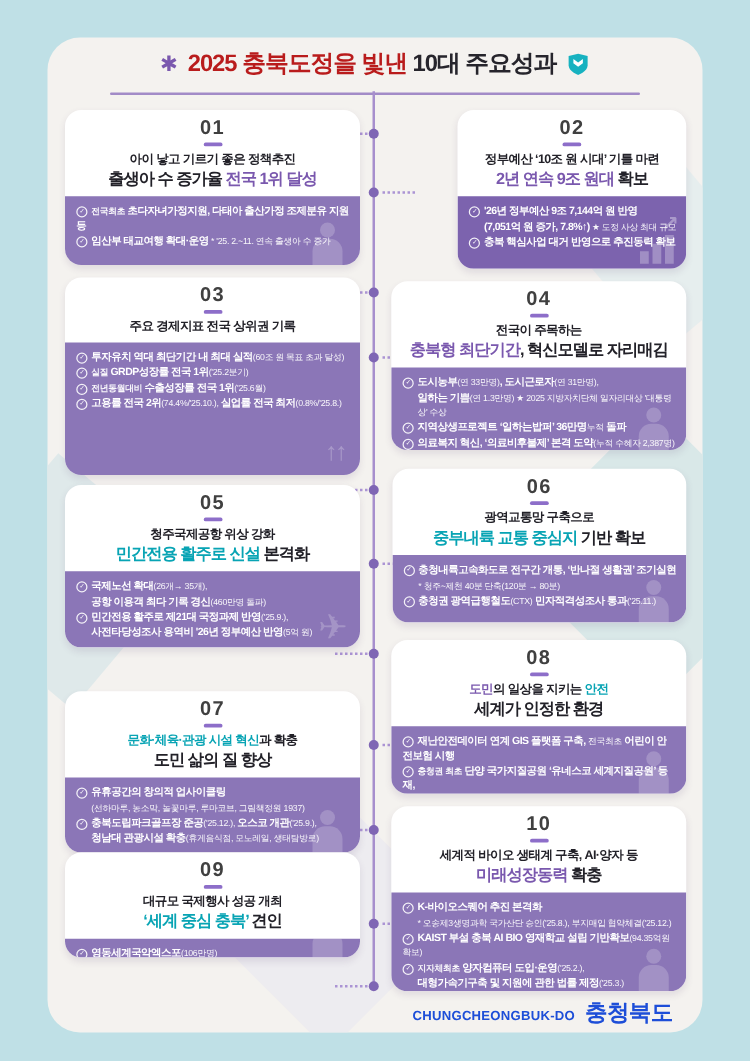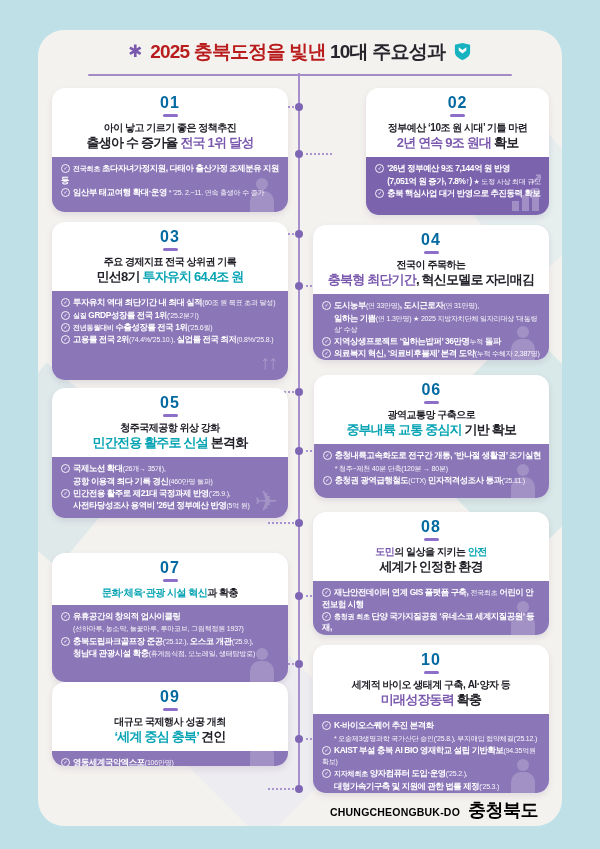--- a/index.html
+++ b/index.html
@@ -31,21 +31,21 @@
   .spine{position:absolute;left:260px;top:43px;width:2px;height:717px;background:#a78fcd;z-index:1;}
   .nd{position:absolute;left:-3px;width:8px;height:8px;border-radius:50%;background:#7f66b4;}
   .dt{position:absolute;width:26px;height:0;border-top:2px dotted #ab94d4;margin-top:3px;}
   .dt.L{left:-30px;} .dt.R{left:8px;}
   
   .col{position:absolute;top:58px;width:236px;z-index:2;display:flex;flex-direction:column;}
   .col.left{left:14px;} .col.right{left:275px;align-items:flex-end;}
   .box{position:relative;background:#fff;border-radius:13px;box-shadow:0 3px 6px rgba(80,60,110,.12);
        display:flex;flex-direction:column;overflow:hidden;}
   .bt{text-align:center;padding-top:7px;position:relative;z-index:1;}
-  .num{font-size:16px;font-weight:800;color:#0369a1;letter-spacing:1px;line-height:1;}
+  .num{font-size:16px;font-weight:800;color:#404040;letter-spacing:1px;line-height:1;}
   .num-u{width:15px;height:3px;background:#8d6ec9;margin:3px auto 4px;border-radius:2px;}
   .t1{font-size:10px;font-weight:700;color:#222128;letter-spacing:-0.5px;line-height:1.3;}
   .t2{font-size:13px;font-weight:800;color:#222128;letter-spacing:-0.8px;line-height:1.25;margin-top:1px;}
   .dk{color:#222128;} .ac-p{color:#7a58ae;} .ac-t{color:#08a4b4;}
   .band{position:relative;flex:1;margin-top:6px;background:#8b76b7;color:#fff;padding:6px 8px 5px 9px;overflow:hidden;}
   .band.d2{background:#7c63ae;}
   .bl{position:relative;z-index:1;font-size:8.4px;font-weight:700;line-height:1.34;letter-spacing:-0.4px;margin-bottom:1px;}
   .bl.cont{padding-left:12px;}
   .chk{display:inline-block;width:7px;height:7px;border:1px solid rgba(255,255,255,.9);border-radius:50%;
        margin-right:3px;font-size:5px;line-height:7px;text-align:center;vertical-align:1px;font-weight:400;}
@@ -57,21 +57,21 @@
   .fig{right:8px;bottom:0;width:34px;height:34px;}
   .fig::before{content:"";position:absolute;right:12px;top:0;width:12px;height:12px;border-radius:50%;background:rgba(255,255,255,.20);}
   .fig::after{content:"";position:absolute;right:6px;top:13px;width:24px;height:26px;border-radius:10px 10px 0 0;background:rgba(255,255,255,.20);}
   .bars{right:10px;bottom:4px;display:flex;align-items:flex-end;gap:3px;}
   .bars i{display:block;width:7px;background:rgba(255,255,255,.28);}
   .bars i:nth-child(1){height:10px;} .bars i:nth-child(2){height:16px;} .bars i:nth-child(3){height:23px;}
   .trend{right:6px;bottom:26px;font-size:16px;font-weight:800;color:rgba(255,255,255,.35);font-style:normal;}
   .glyph{font-size:28px;line-height:1;right:10px;bottom:2px;}
   .arrows{font-size:20px;font-weight:800;right:12px;bottom:6px;letter-spacing:-2px;color:rgba(255,255,255,.25);}
   
-  .footer{position:absolute;right:24px;top:768px;z-index:3;display:flex;align-items:baseline;gap:8px;color:#000000;}
+  .footer{position:absolute;right:24px;top:768px;z-index:3;display:flex;align-items:baseline;gap:8px;color:#1d4ed8;}
   .f-en{font-size:10.5px;font-weight:800;letter-spacing:.2px;}
   .f-ko{font-size:18px;font-weight:800;letter-spacing:-0.5px;}
 </style>
 </head>
 <body>
 
 <div class="card">
 
   <div class="poly p1"></div>
   <div class="poly p2"></div>
@@ -129,21 +129,20 @@
         <div class="bl"><span class="chk"></span><span class="pf">전국최초 </span><span>초다자녀가정지원, 다태아 출산가정 조제분유 지원 등</span></div>
         <div class="bl"><span class="chk"></span><span>임산부 태교여행 확대·운영</span><span class="sm"> * '25. 2.~11. 연속 출생아 수 증가</span></div>
       </div>
     </section>
 
     <section class="box" style="height:158px;margin-top:10px">
       <div class="bt">
         <div class="num">03</div>
         <div class="num-u"></div>
         <div class="t1"><span class="dk">주요 경제지표 전국 상위권 기록</span></div>
-        <div class="t2"><span class="dk">민선8기 </span><span class="ac-t">투자유치 64.4조 원</span></div>
       </div>
       <div class="band">
         <div class="bdeco arrows">↑↑</div>
         <div class="bl"><span class="chk"></span><span>투자유치 역대 최단기간 내 최대 실적</span><span class="sm">(60조 원 목표 초과 달성)</span></div>
         <div class="bl"><span class="chk"></span><span class="pf">실질 </span><span>GRDP성장률 전국 1위</span><span class="sm">('25.2분기)</span></div>
         <div class="bl"><span class="chk"></span><span class="pf">전년동월대비 </span><span>수출성장률 전국 1위</span><span class="sm">('25.6월)</span></div>
         <div class="bl"><span class="chk"></span><span>고용률 전국 2위</span><span class="sm">(74.4%/'25.10.), </span><span>실업률 전국 최저</span><span class="sm">(0.8%/'25.8.)</span></div>
       </div>
     </section>
 
@@ -161,20 +160,21 @@
         <div class="bl"><span class="chk"></span><span>민간전용 활주로 제21대 국정과제 반영</span><span class="sm">('25.9.),</span></div>
         <div class="bl cont"><span>사전타당성조사 용역비 '26년 정부예산 반영</span><span class="sm">(5억 원)</span></div>
       </div>
     </section>
 
     <section class="box" style="height:129px;margin-top:35px">
       <div class="bt">
         <div class="num">07</div>
         <div class="num-u"></div>
         <div class="t1"><span class="ac-t">문화·체육·관광 시설 혁신</span><span class="dk">과 확충</span></div>
+        <div class="t2"><span class="dk">도민 삶의 질 향상</span></div>
       </div>
       <div class="band">
         <div class="bdeco fig"></div>
         <div class="bl"><span class="chk"></span><span>유휴공간의 창의적 업사이클링</span></div>
         <div class="bl cont"><span class="sm">(선하마루, 농소막, 놀꽃마루, 루마코브, 그림책정원 1937)</span></div>
         <div class="bl"><span class="chk"></span><span>충북도립파크골프장 준공</span><span class="sm">('25.12.), </span><span>오스코 개관</span><span class="sm">('25.9.),</span></div>
         <div class="bl cont"><span>청남대 관광시설 확충</span><span class="sm">(휴게음식점, 모노레일, 생태탐방로)</span></div>
       </div>
     </section>
 

